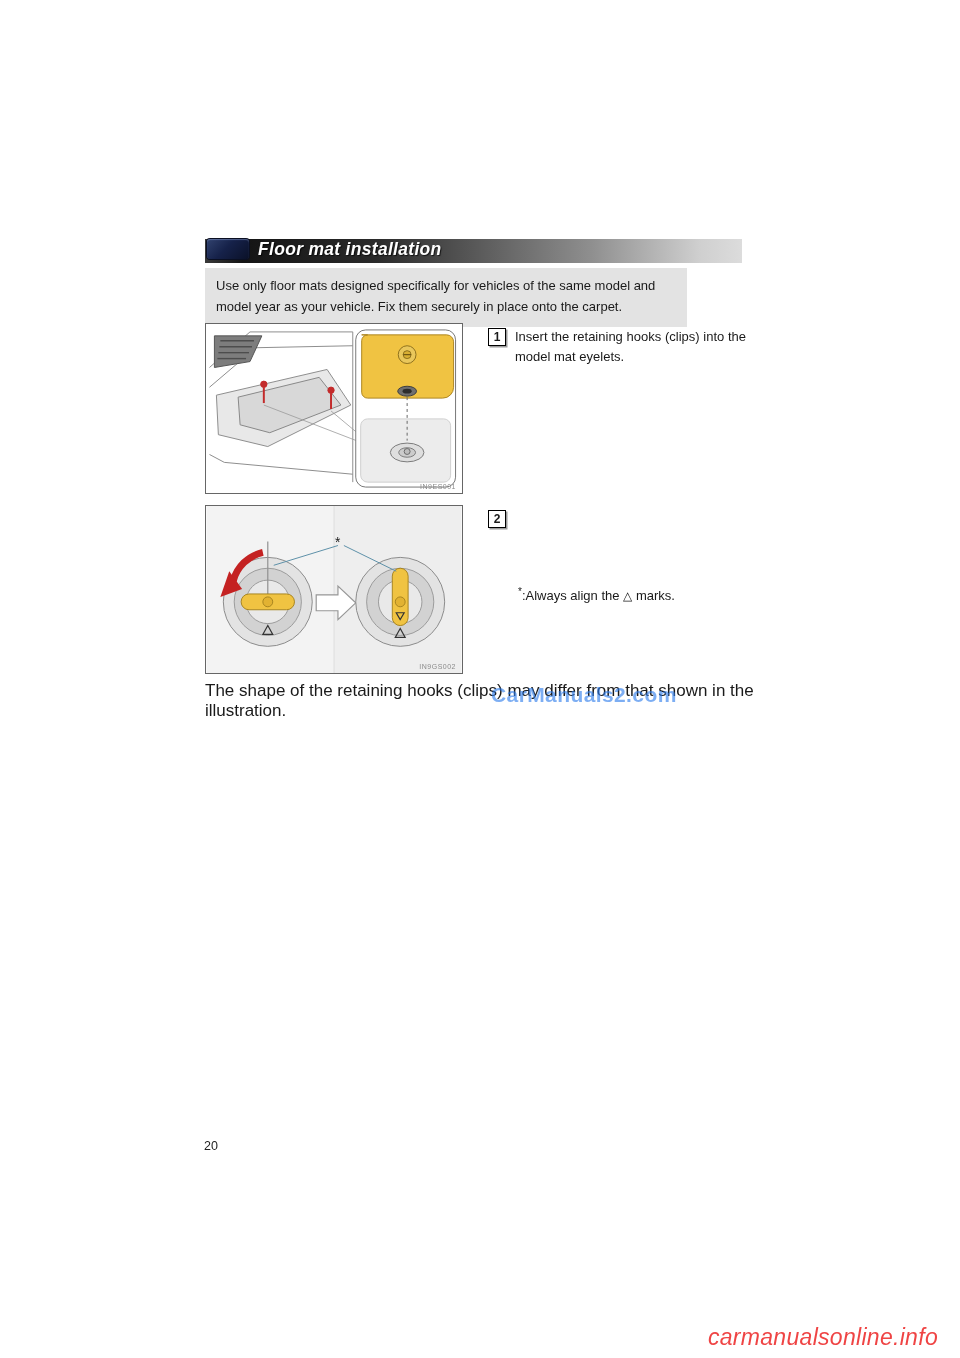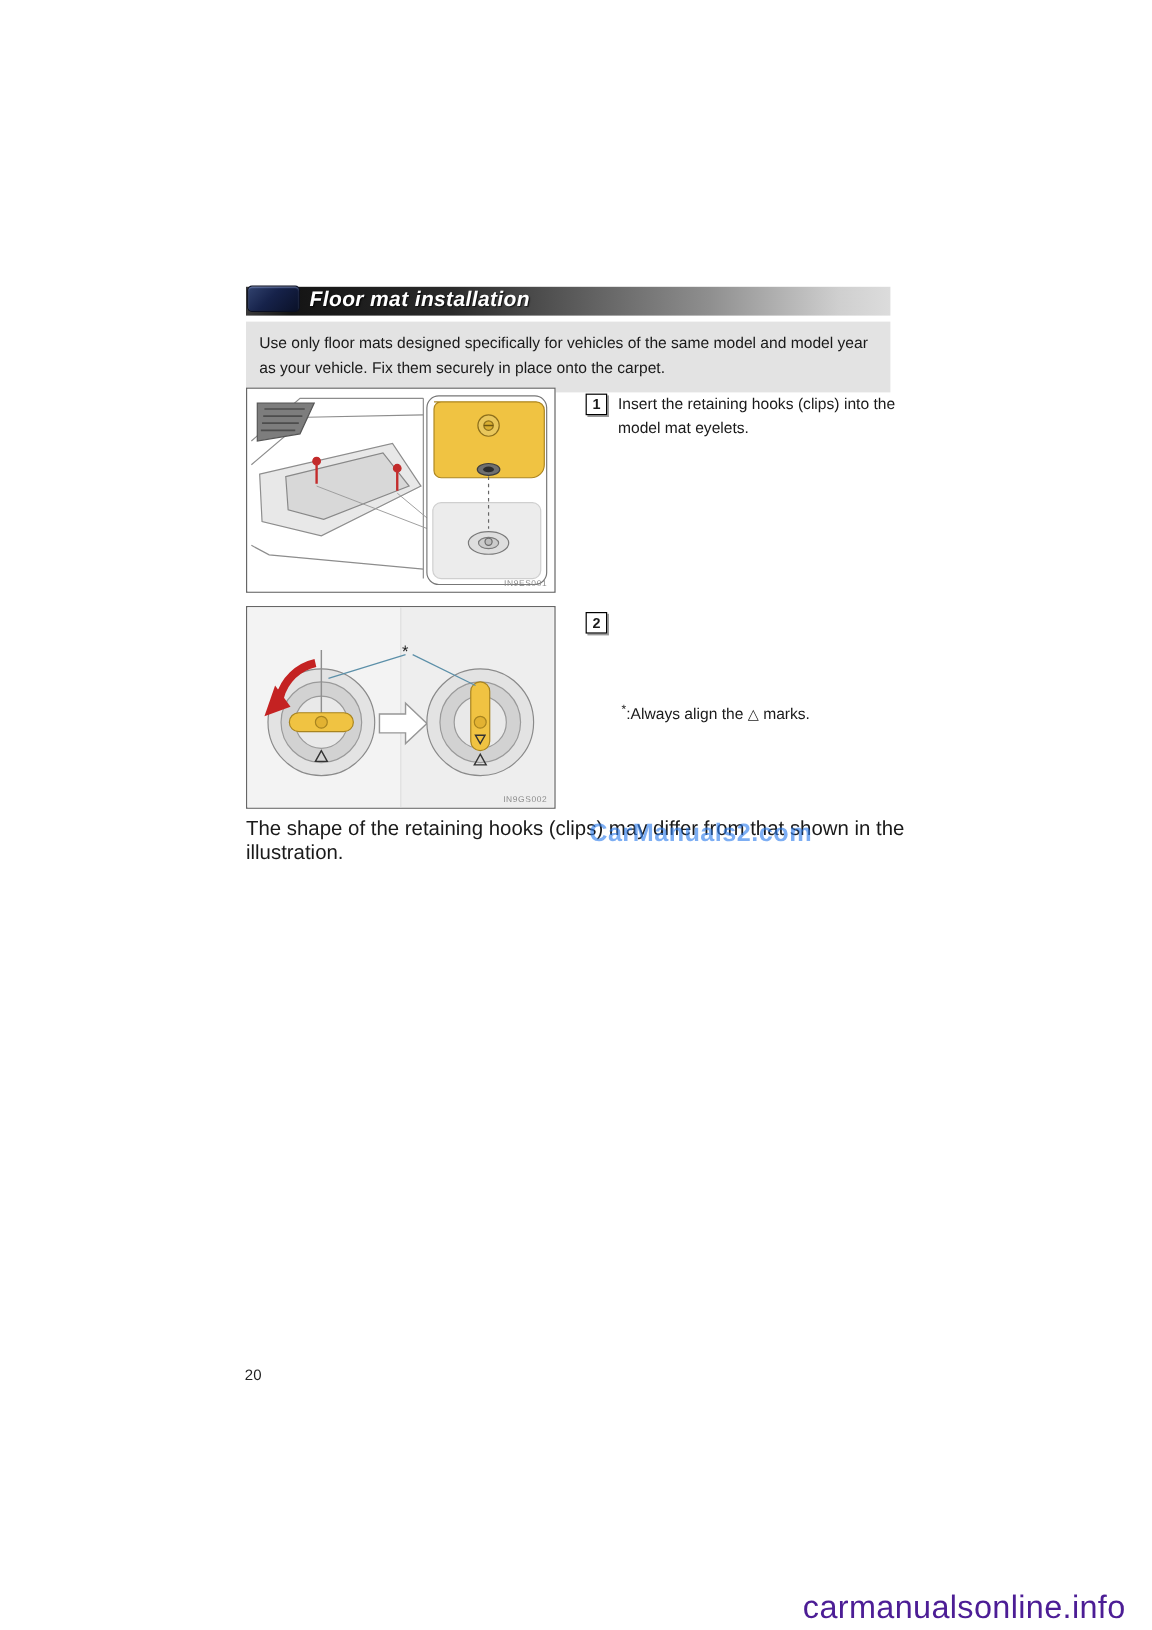--- a/index.html
+++ b/index.html
@@ -17,21 +17,21 @@
     width:42px;height:20px;margin:0 9px 0 2px;border-radius:3px;
     background:linear-gradient(135deg,#31426e 0%,#16224a 45%,#0a1128 100%);
     box-shadow:inset 0 1px 1px rgba(150,170,220,.45), 0 0 0 1px #0a0f22;
   }
   .header-title{
     color:#fff;font-weight:bold;font-style:italic;font-size:17.5px;letter-spacing:.3px;
     text-shadow:1px 1px 1px rgba(0,0,0,.7);white-space:nowrap;
   }
   
   .notice-box{
-    position:absolute;left:205px;top:268px;width:537px;box-sizing:border-box;
+    position:absolute;left:205px;top:268px;width:482px;box-sizing:border-box;
     background:#e3e3e3;padding:8px 11px 9px 11px;font-size:13px;line-height:1.6;
   }
   .notice-box p{margin:0;}
   
   .figure{position:absolute;border:1px solid #666;background:#fff;box-sizing:border-box;}
   .figure-1{left:205px;top:323px;width:258px;height:171px;}
   .figure-2{left:205px;top:505px;width:258px;height:169px;}
   .fig-caption{
     position:absolute;right:6px;bottom:3px;font-size:7px;color:#8a8a8a;letter-spacing:.5px;
     font-family:"Liberation Sans",sans-serif;
@@ -51,21 +51,21 @@
   .step-note .sup{vertical-align:super;font-size:10px;}
   .step-note .tri{font-size:12px;}
   
   .footer-note{position:absolute;left:205px;top:681px;width:550px;font-size:17px;margin:0;}
   .watermark{
     position:absolute;left:491px;top:683px;font-size:21px;font-weight:bold;
     color:rgba(45,125,235,.62);letter-spacing:.4px;
   }
   .page-number{position:absolute;left:204px;top:1139px;font-size:12.5px;color:#222;}
   .site-watermark{
-    position:absolute;right:22px;top:1324px;font-size:27px;color:#4c1d95;letter-spacing:.3px;
+    position:absolute;right:22px;top:1324px;font-size:23px;color:#ef4444;letter-spacing:.3px;font-style:italic;
   }
 </style>
 </head>
 <body>
 
 <div class="page">
 
   <div class="section-header">
     <div class="header-icon"></div>
     <span class="header-title">Floor mat installation</span>

